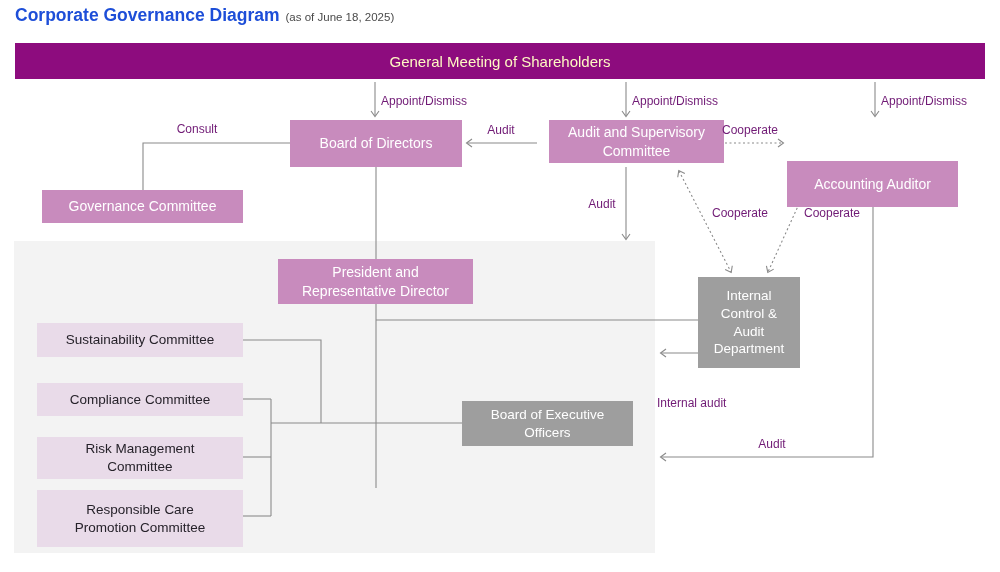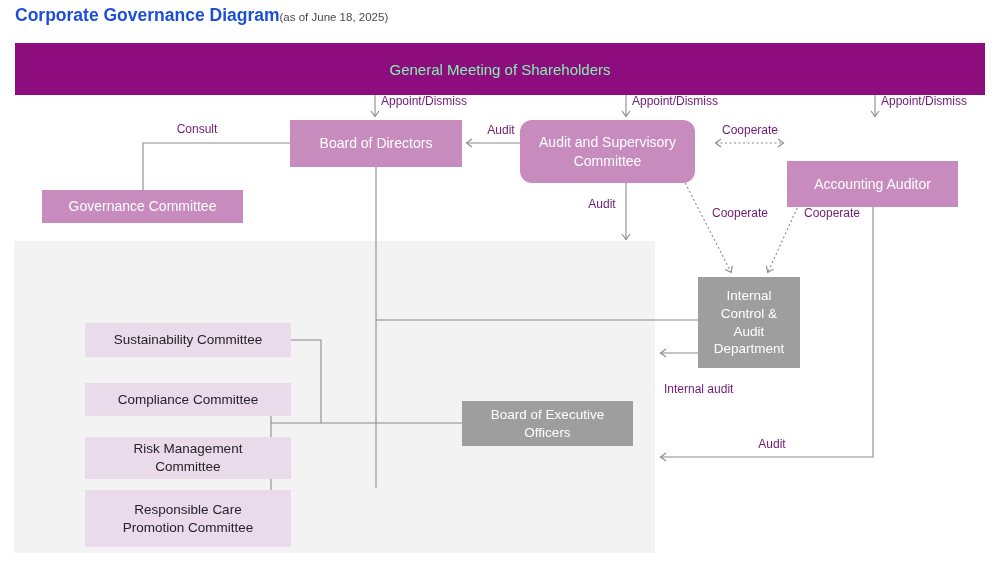--- a/index.html
+++ b/index.html
@@ -1,33 +1,33 @@
 <!DOCTYPE html>
 <html><head>
 <meta charset="utf-8">
 <style>
   html,body{margin:0;padding:0;background:#ffffff;}
   body{width:1000px;height:572px;overflow:hidden;font-family:"Liberation Sans",sans-serif;}
   #stage{position:relative;width:1000px;height:572px;background:#ffffff;}
 
   .page-title{position:absolute;left:15px;top:5px;white-space:nowrap;}
   .page-title .main{font-size:17.5px;font-weight:bold;color:#1d4ed8;}
-  .page-title .note{font-size:11.5px;color:#4a4a4a;}
+  .page-title .note{font-size:11.5px;color:#4a4a4a;margin-left:6px;}
 
   .area{position:absolute;background:#f3f3f3;z-index:0;}
 
   svg.wires{position:absolute;left:0;top:0;z-index:1;}
 
-  .bar{position:absolute;left:15px;top:43px;width:970px;height:52px;background:#8d0c7e;
-       display:flex;align-items:center;justify-content:center;color:#86efac;font-size:15px;z-index:2;}
+  .bar{position:absolute;left:15px;top:43px;width:970px;height:36px;background:#8d0c7e;
+       display:flex;align-items:center;justify-content:center;color:#fef9c3;font-size:15px;z-index:2;}
 
   .node{position:absolute;display:flex;align-items:center;justify-content:center;text-align:center;
         white-space:pre-line;line-height:1.3;z-index:2;box-sizing:border-box;padding:2px 4px;}
   .node.primary{background:#c88bbd;color:#ffffff;font-size:14px;}
-  .node.light{background:#e9dbe9;color:#26222a;font-size:13.5px;margin-left:48px;}
+  .node.light{background:#e9dbe9;color:#26222a;font-size:13.5px;}
   .node.gray{background:#9e9e9e;color:#ffffff;font-size:13.5px;}
 
   .edge-label{position:absolute;font-size:12px;color:#701a75;white-space:nowrap;z-index:3;}
   .edge-label.centered{transform:translateX(-50%);}
 </style>
 </head>
 <body>
 
 <div id="stage">
 
@@ -73,24 +73,26 @@
       <path d="M243,457 H271"></path>
       <path d="M243,516 H271"></path>
       <line x1="271" y1="399" x2="271" y2="516"></line>
       <line x1="271" y1="423" x2="462" y2="423"></line>
     </g>
   </svg>
 
   <div class="bar">General Meeting of Shareholders</div>
 
   <div class="node primary" style="left:290px;top:120px;width:172px;height:47px;">Board of Directors</div>
-  <div class="node primary" style="left:520px;top:120px;width:175px;height:63px;border-radius:12px;">Audit and Supervisory
+  <div class="node primary" style="left:549px;top:120px;width:175px;height:43px;">Audit and Supervisory
 Committee</div>
   <div class="node primary" style="left:787px;top:120px;width:171px;height:46px;margin-top:41px;">Accounting Auditor</div>
   <div class="node primary" style="left:42px;top:190px;width:201px;height:33px;">Governance Committee</div>
+  <div class="node primary" style="left:278px;top:259px;width:195px;height:45px;">President and
+Representative Director</div>
 
   <div class="node light" style="left:37px;top:323px;width:206px;height:34px;">Sustainability Committee</div>
   <div class="node light" style="left:37px;top:383px;width:206px;height:33px;">Compliance Committee</div>
   <div class="node light" style="left:37px;top:437px;width:206px;height:42px;">Risk Management
 Committee</div>
   <div class="node light" style="left:37px;top:490px;width:206px;height:57px;">Responsible Care
 Promotion Committee</div>
 
   <div class="node gray" style="left:698px;top:277px;width:102px;height:91px;">Internal
 Control &amp;
@@ -101,16 +103,16 @@
 
   <div class="edge-label" style="left:381px;top:94px;">Appoint/Dismiss</div>
   <div class="edge-label" style="left:632px;top:94px;">Appoint/Dismiss</div>
   <div class="edge-label" style="left:881px;top:94px;">Appoint/Dismiss</div>
   <div class="edge-label centered" style="left:501px;top:123px;">Audit</div>
   <div class="edge-label centered" style="left:750px;top:123px;">Cooperate</div>
   <div class="edge-label centered" style="left:602px;top:197px;">Audit</div>
   <div class="edge-label centered" style="left:740px;top:206px;">Cooperate</div>
   <div class="edge-label centered" style="left:832px;top:206px;">Cooperate</div>
   <div class="edge-label centered" style="left:197px;top:122px;">Consult</div>
-  <div class="edge-label" style="left:657px;top:382px;margin-left:7px;">Internal audit</div>
+  <div class="edge-label" style="left:657px;top:396px;">Internal audit</div>
   <div class="edge-label centered" style="left:772px;top:437px;">Audit</div>
 
 </div>
 
 </body></html>

